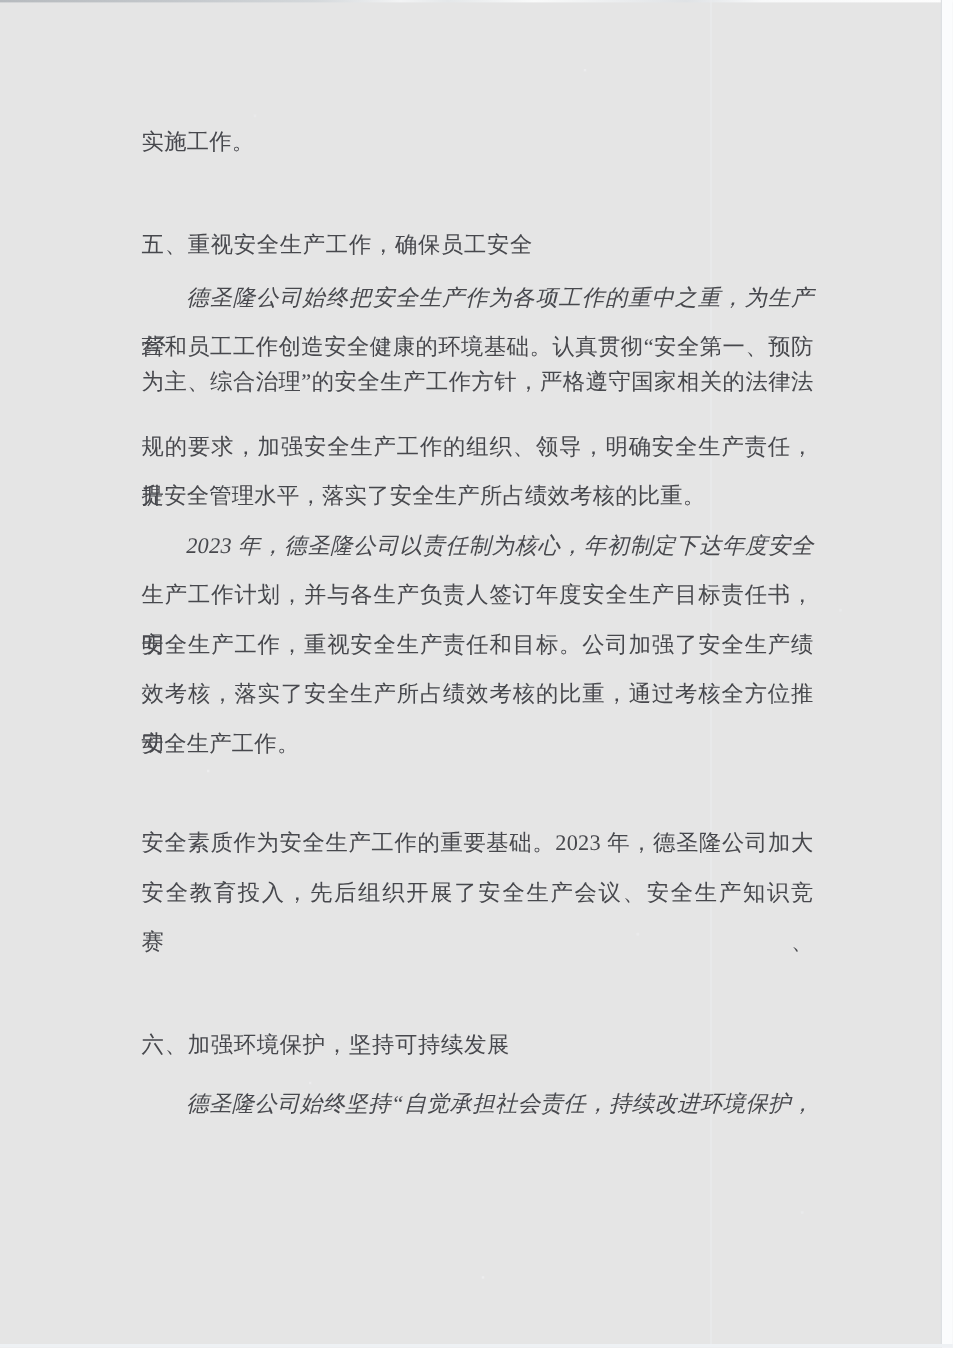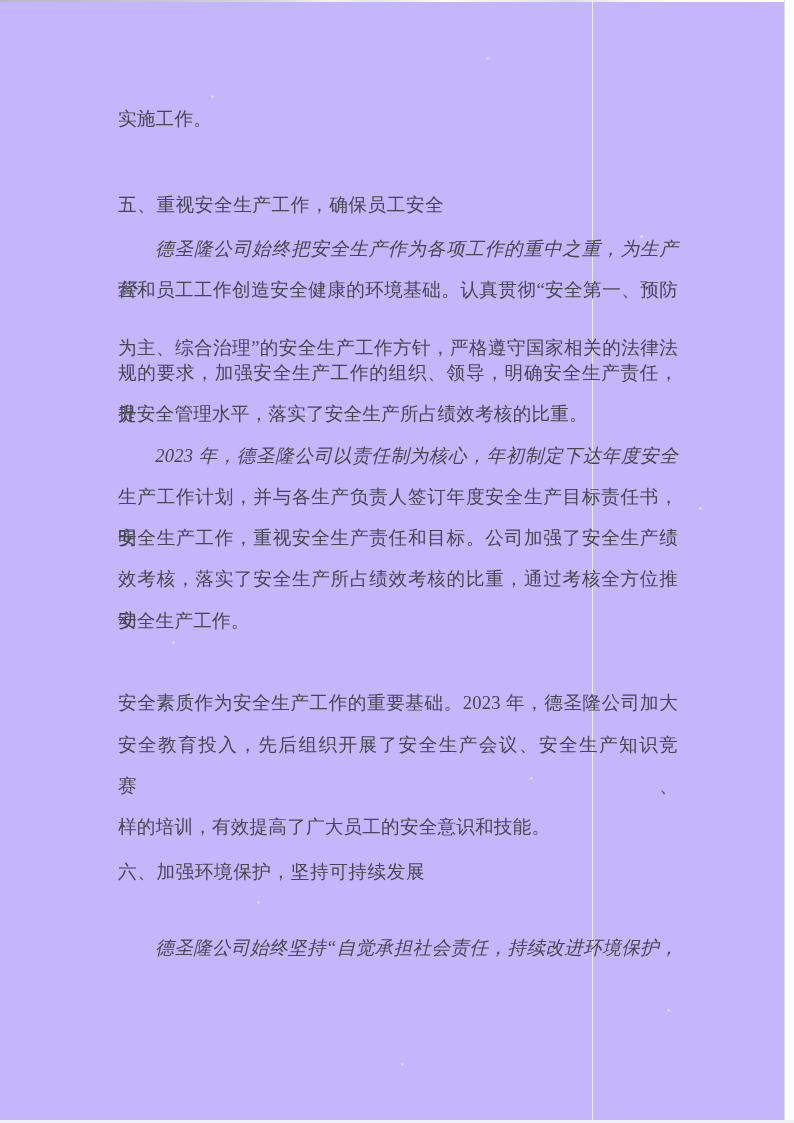--- a/index.html
+++ b/index.html
@@ -5,21 +5,21 @@
   html,body{margin:0;padding:0;}
   body{
     width:794px;height:1123px;
     background:#ffffff;
     overflow:hidden;
     font-family:"Liberation Serif","DejaVu Serif",serif;
   }
   .page{
     position:relative;
     width:794px;height:1123px;
-    background:#c4b5fd;
+    background:#e5e5e5;
     color:#47484d;
   }
   
   .ln{
     position:absolute;
     left:118px;
     width:560px;
     height:41px;
     line-height:41px;
     font-size:18.6px;
@@ -86,31 +86,30 @@
   <div class="vline-right"></div>
   <div class="bottom-band"></div>
   <div class="speckles"></div>
 
   <div class="ln" style="top:98px">实施工作。</div>
 
   <div class="ln hd" style="top:184px">五、重视安全生产工作，确保员工安全</div>
 
   <div class="ln j ind" style="top:228px">德圣隆公司始终把安全生产作为各项工作的重中之重，为生产经</div>
   <div class="ln j" style="top:269.3px">营和员工工作创造安全健康的环境基础。认真贯彻“安全第一、预防</div>
-  <div class="ln j" style="top:327px">为主、综合治理”的安全生产工作方针，严格遵守国家相关的法律法</div>
+  <div class="ln j" style="top:298px">为主、综合治理”的安全生产工作方针，严格遵守国家相关的法律法</div>
   <div class="ln j" style="top:351.9px">规的要求，加强安全生产工作的组织、领导，明确安全生产责任，提</div>
   <div class="ln" style="top:393.2px">升安全管理水平，落实了安全生产所占绩效考核的比重。</div>
 
   <div class="ln j ind" style="top:434.5px">2023 年，德圣隆公司以责任制为核心，年初制定下达年度安全</div>
   <div class="ln j" style="top:475.8px">生产工作计划，并与各生产负责人签订年度安全生产目标责任书，明</div>
   <div class="ln j" style="top:517.1px">安全生产工作，重视安全生产责任和目标。公司加强了安全生产绩</div>
   <div class="ln j" style="top:558.4px">效考核，落实了安全生产所占绩效考核的比重，通过考核全方位推动</div>
   <div class="ln" style="top:599.7px">安全生产工作。</div>
 
   <div class="ln j" style="top:682.3px">安全素质作为安全生产工作的重要基础。2023 年，德圣隆公司加大</div>
   <div class="ln j" style="top:723.6px">安全教育投入，先后组织开展了安全生产会议、安全生产知识竞赛、</div>
-  <div class="ln" style="top:806.2px">样的培训，有效提高了广大员工的安全意识和技能。</div>
 
   <div class="ln hd" style="top:851px">六、加强环境保护，坚持可持续发展</div>
 
-  <div class="ln j ind" style="top:927px">德圣隆公司始终坚持“自觉承担社会责任，持续改进环境保护，</div>
+  <div class="ln j ind" style="top:900px">德圣隆公司始终坚持“自觉承担社会责任，持续改进环境保护，</div>
 
 </div>
 
 </body></html>

